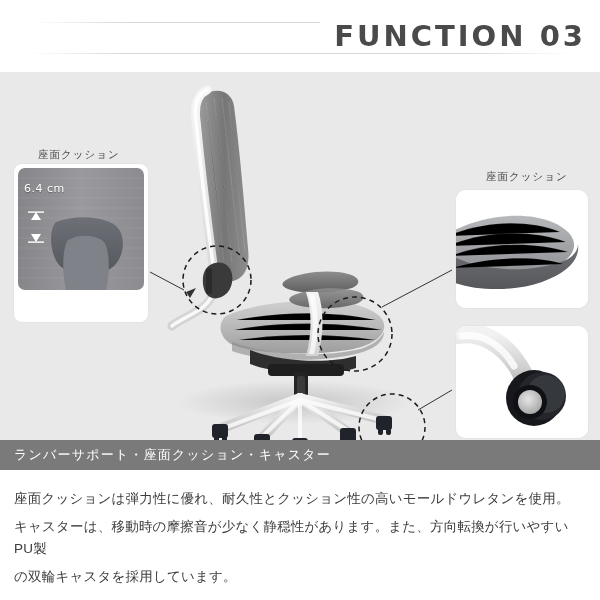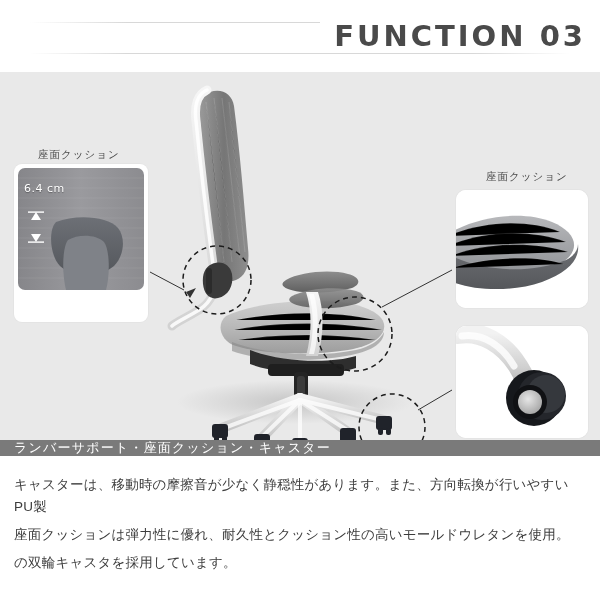--- a/index.html
+++ b/index.html
@@ -79,21 +79,21 @@
     left:10px;top:18px;
     color:#ffffff;
     font-size:11px;
     letter-spacing:0.5px;
     text-shadow:0 1px 1px rgba(0,0,0,0.35);
     font-family:"DejaVu Sans",sans-serif;
   }
 
   
   .section-bar{
-    height:16px;
+    height:30px;
     background:#7a7a7a;
     display:flex;align-items:center;
     padding-left:14px;
   }
   .section-bar-text{
     color:#ffffff;
     font-size:13px;
     letter-spacing:1.2px;
   }
 
@@ -375,18 +375,18 @@
       </svg>
     </div>
 
   </div>
 
   <div class="section-bar">
     <div class="section-bar-text">ランバーサポート・座面クッション・キャスター</div>
   </div>
 
   <div class="body-copy">
+    <p>座面クッションは弾力性に優れ、耐久性とクッション性の高いモールドウレタンを使用。</p>
     <p>キャスターは、移動時の摩擦音が少なく静穏性があります。また、方向転換が行いやすいPU製</p>
-    <p>座面クッションは弾力性に優れ、耐久性とクッション性の高いモールドウレタンを使用。</p>
     <p>の双輪キャスタを採用しています。</p>
   </div>
 
 </div>
 
 </body></html>

